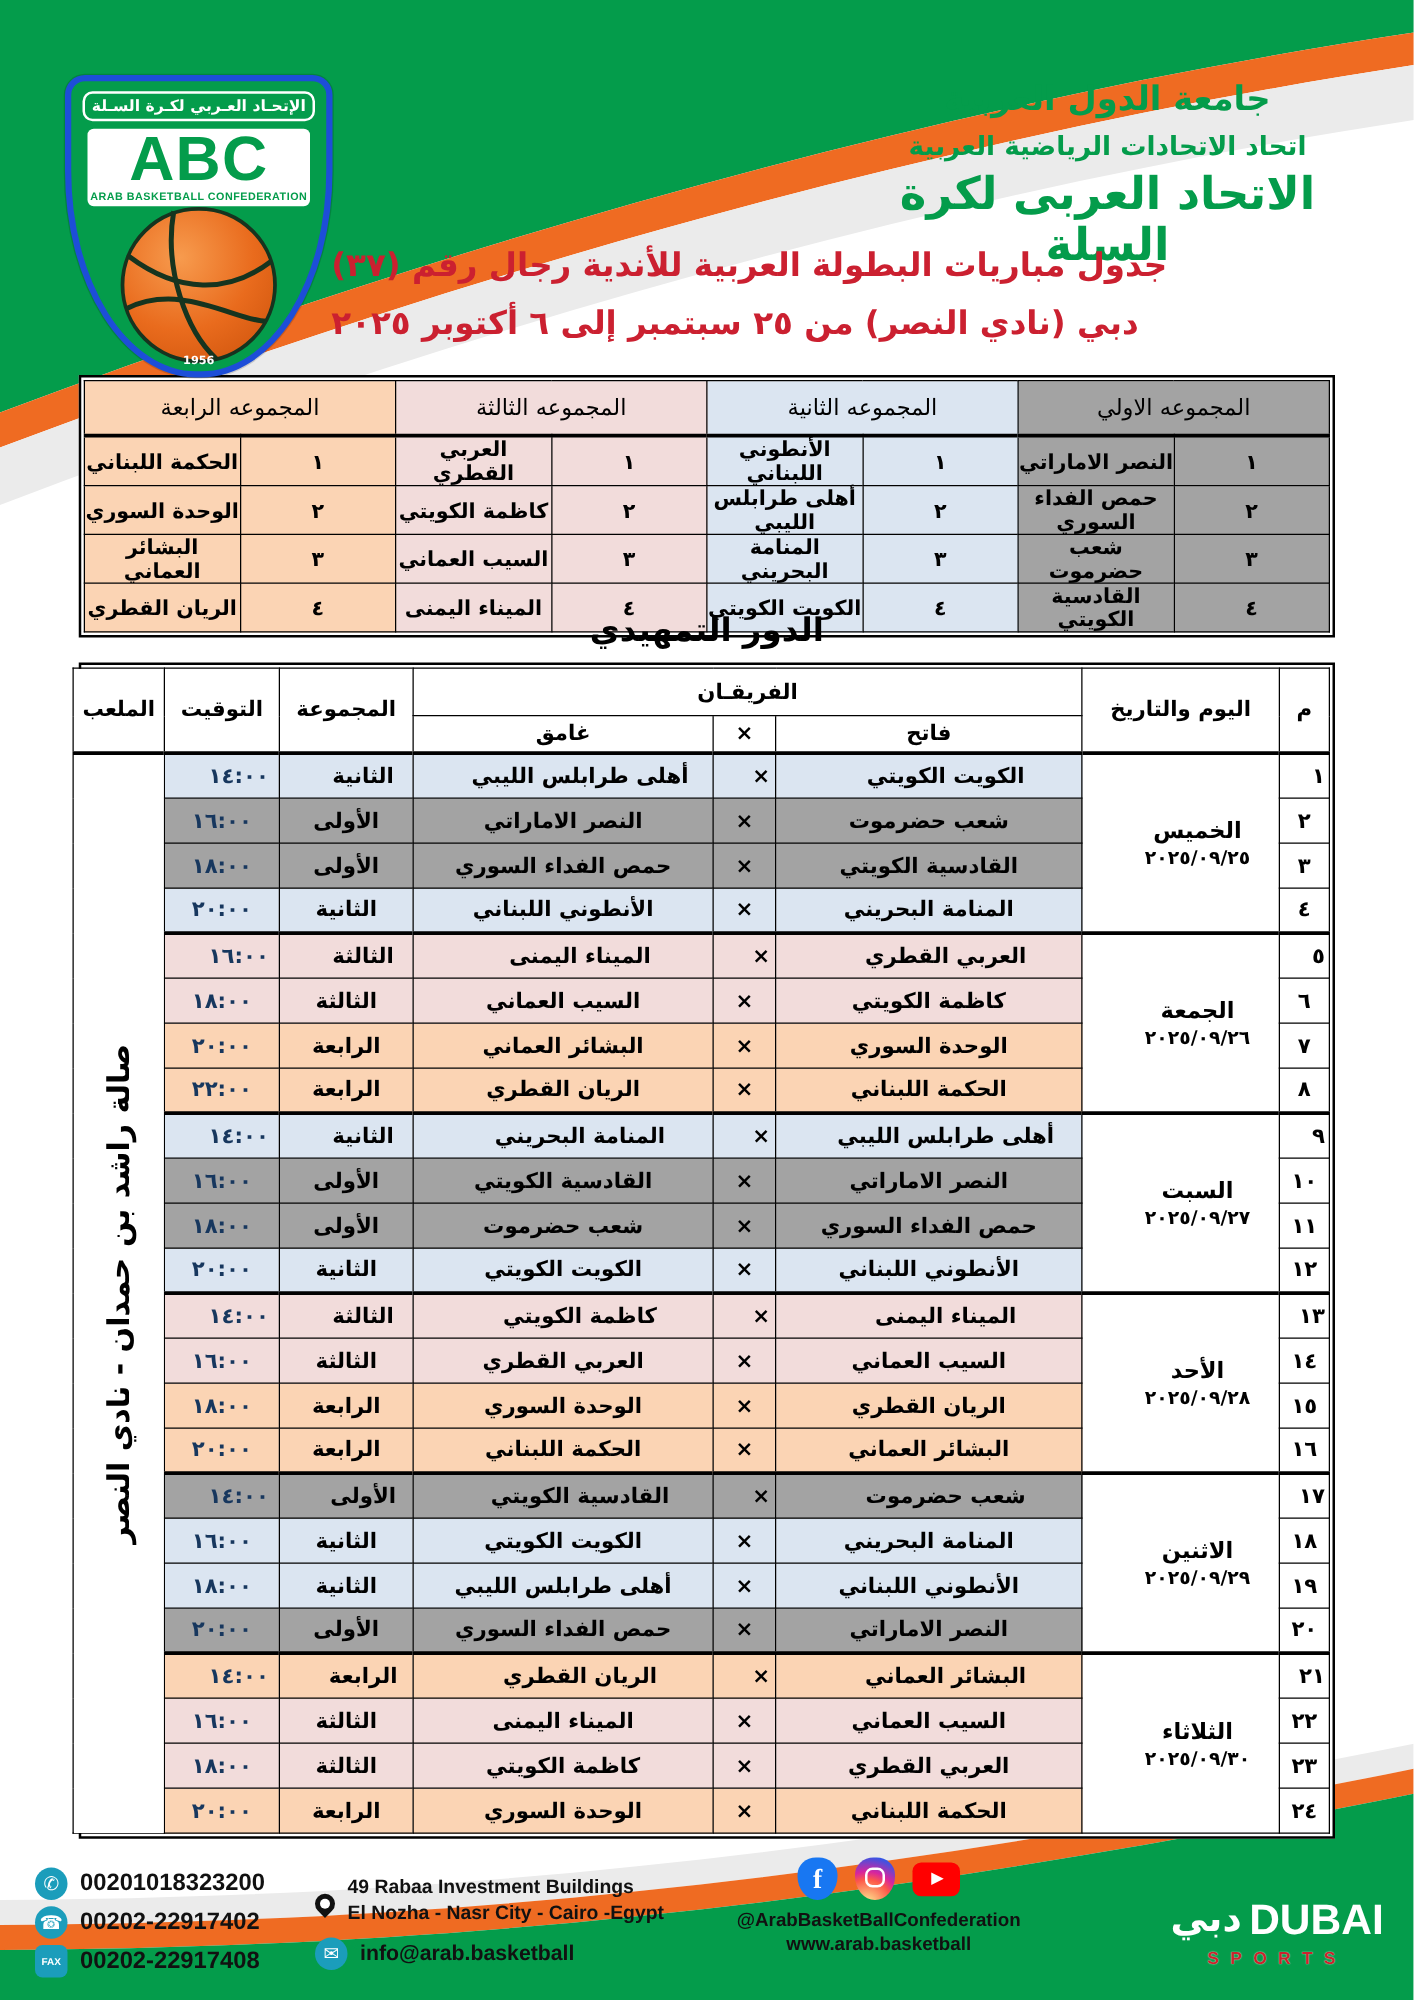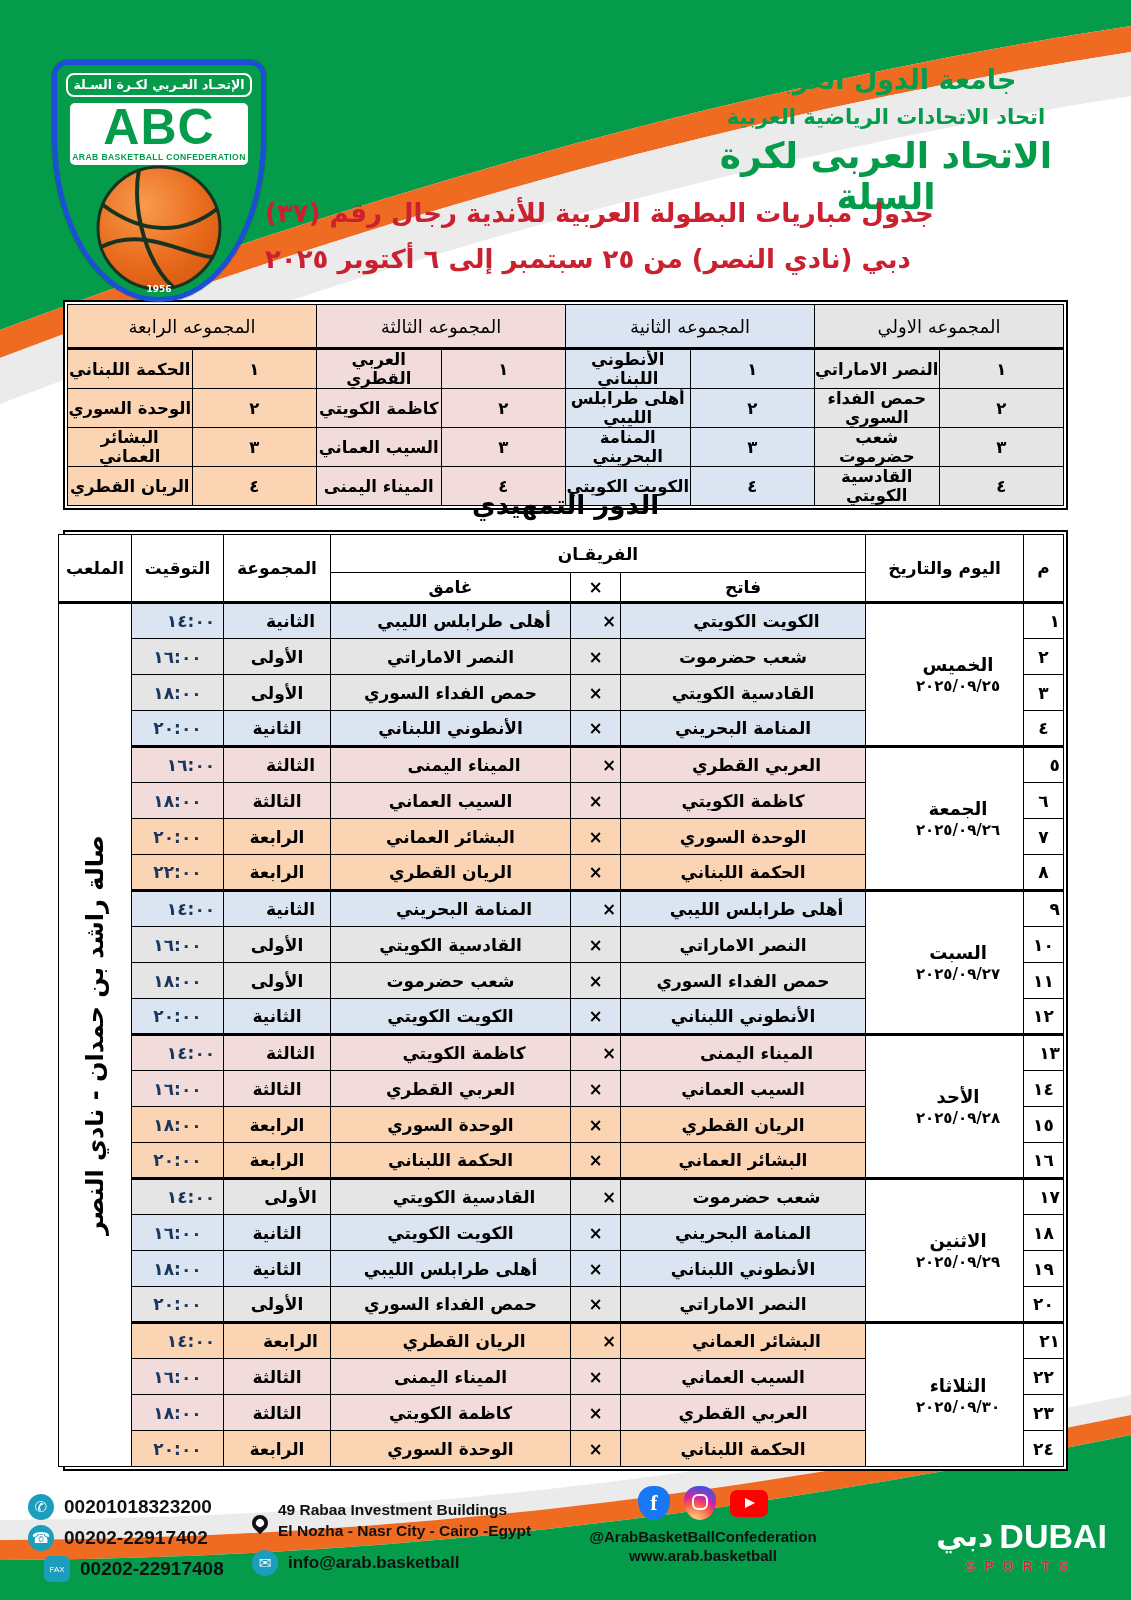--- a/index.html
+++ b/index.html
@@ -31,21 +31,21 @@
   .tbl-frame { position:absolute; border:2px solid #000; padding:2px; background:#fff; z-index:2; }
   table { border-collapse:collapse; table-layout:fixed; width:100%; }
   th, td { border:1px solid #000; text-align:center; vertical-align:middle; }
 
   
   #groups-frame { left:63px; top:300px; width:1005px; }
   #groups-table th { height:44px; font-size:18px; font-weight:400; border-bottom:3px solid #000; }
   #groups-table td { height:34px; font-size:16.5px; font-weight:700; }
   .num-col { width:38px; }
 
-  .g1 { background:#e5e5e5;margin-left:20px; }
+  .g1 { background:#a3a3a3;margin-left:20px; }
   .g2 { background:#DBE5F1; }
   .g3 { background:#F2DCDB; }
   .g4 { background:#FBD4B4; }
 
   .section-title { position:absolute; top:490px; left:0; width:100%; text-align:center; font-size:26px; font-weight:700; color:#000; z-index:2; }
 
   
   #sched-frame { left:63px; top:530px; width:1005px; }
   #sched-table thead th { font-size:17px; font-weight:700; background:#fff; }
   #sched-table thead tr.h1 th { height:38px; }
@@ -60,21 +60,21 @@
   td.c-vs { font-size:15px; }
   td.c-group { font-size:16px; }
   td.c-venue { background:#fff; position:relative; }
   .venue-rot { position:absolute; top:50%; left:50%; width:860px; transform:translate(-50%,-50%) rotate(-90deg); font-size:24px; font-weight:700; white-space:nowrap; text-align:center; }
 
   
   .footer { position:absolute; left:0; bottom:0; width:100%; height:130px; z-index:4; }
   .contact { position:absolute; left:28px; bottom:18px; direction:ltr; }
   .c-row { display:flex; align-items:center; gap:10px; margin-top:5px; }
   .c-ic { width:26px; height:26px; border-radius:50%; background:#1B9DBB; color:#fff; display:flex; align-items:center; justify-content:center; font-size:15px; flex:none; }
-  .c-ic.fax { border-radius:6px; font-size:8px; font-weight:normal; font-family:"Liberation Sans", sans-serif;margin-left:16px; }
+  .c-ic.fax { border-radius:6px; font-size:8px; font-weight:bold; font-family:"Liberation Sans", sans-serif; }
   .c-txt { font-family:"Liberation Sans", sans-serif; font-weight:bold; font-size:19px; color:#111; }
 
   .addr { position:absolute; left:252px; bottom:24px; direction:ltr; }
   .addr-row { display:flex; gap:10px; align-items:center; }
   .pin { width:16px; height:16px; background:#111; border-radius:50% 50% 50% 0; transform:rotate(-45deg); position:relative; margin-top:3px; flex:none; }
   .pin::after { content:""; position:absolute; inset:4px; background:#fff; border-radius:50%; }
   .addr-lines { font-family:"Liberation Sans", sans-serif; font-weight:bold; font-size:15.5px; color:#111; line-height:1.35; }
   .email-row { display:flex; gap:10px; align-items:center; margin-top:8px; }
   .email-txt { font-family:"Liberation Sans", sans-serif; font-weight:bold; font-size:17px; color:#111; }
 

